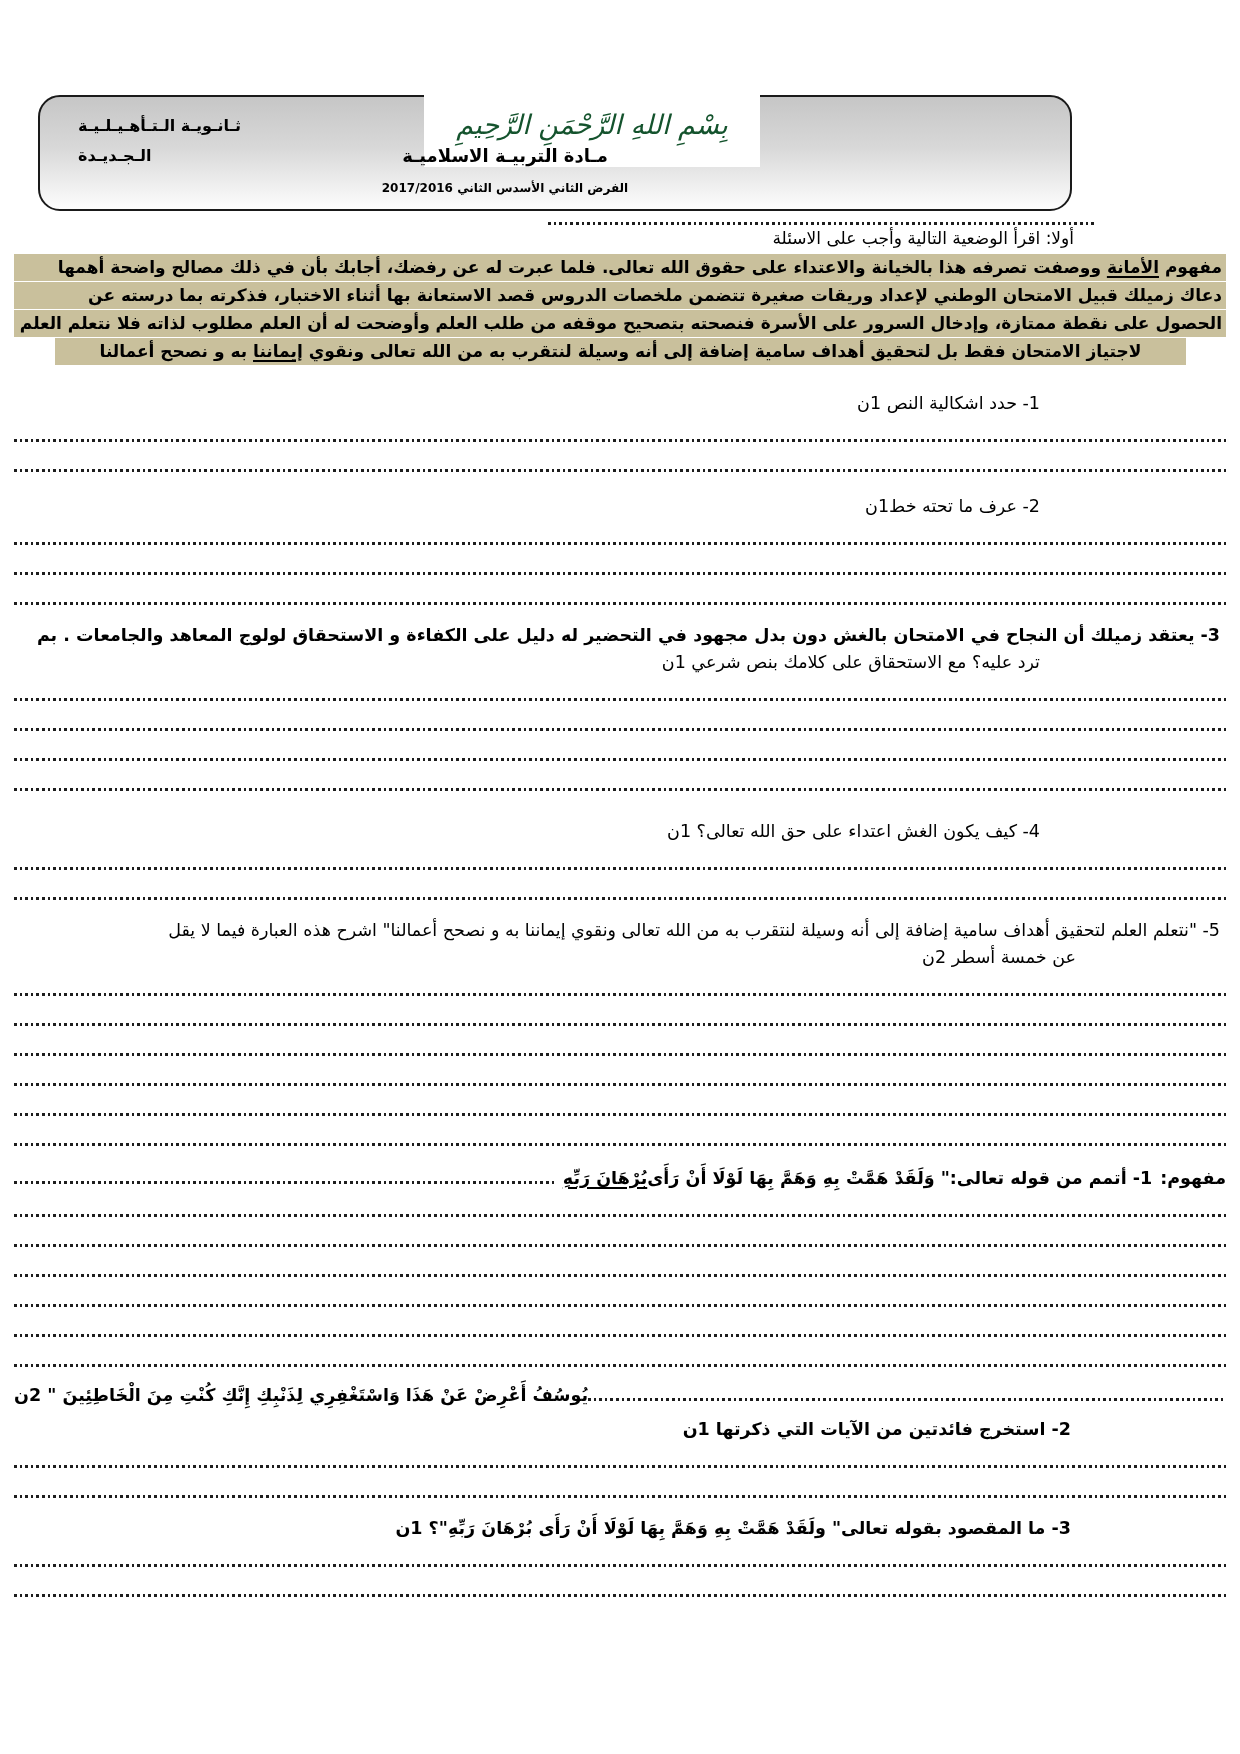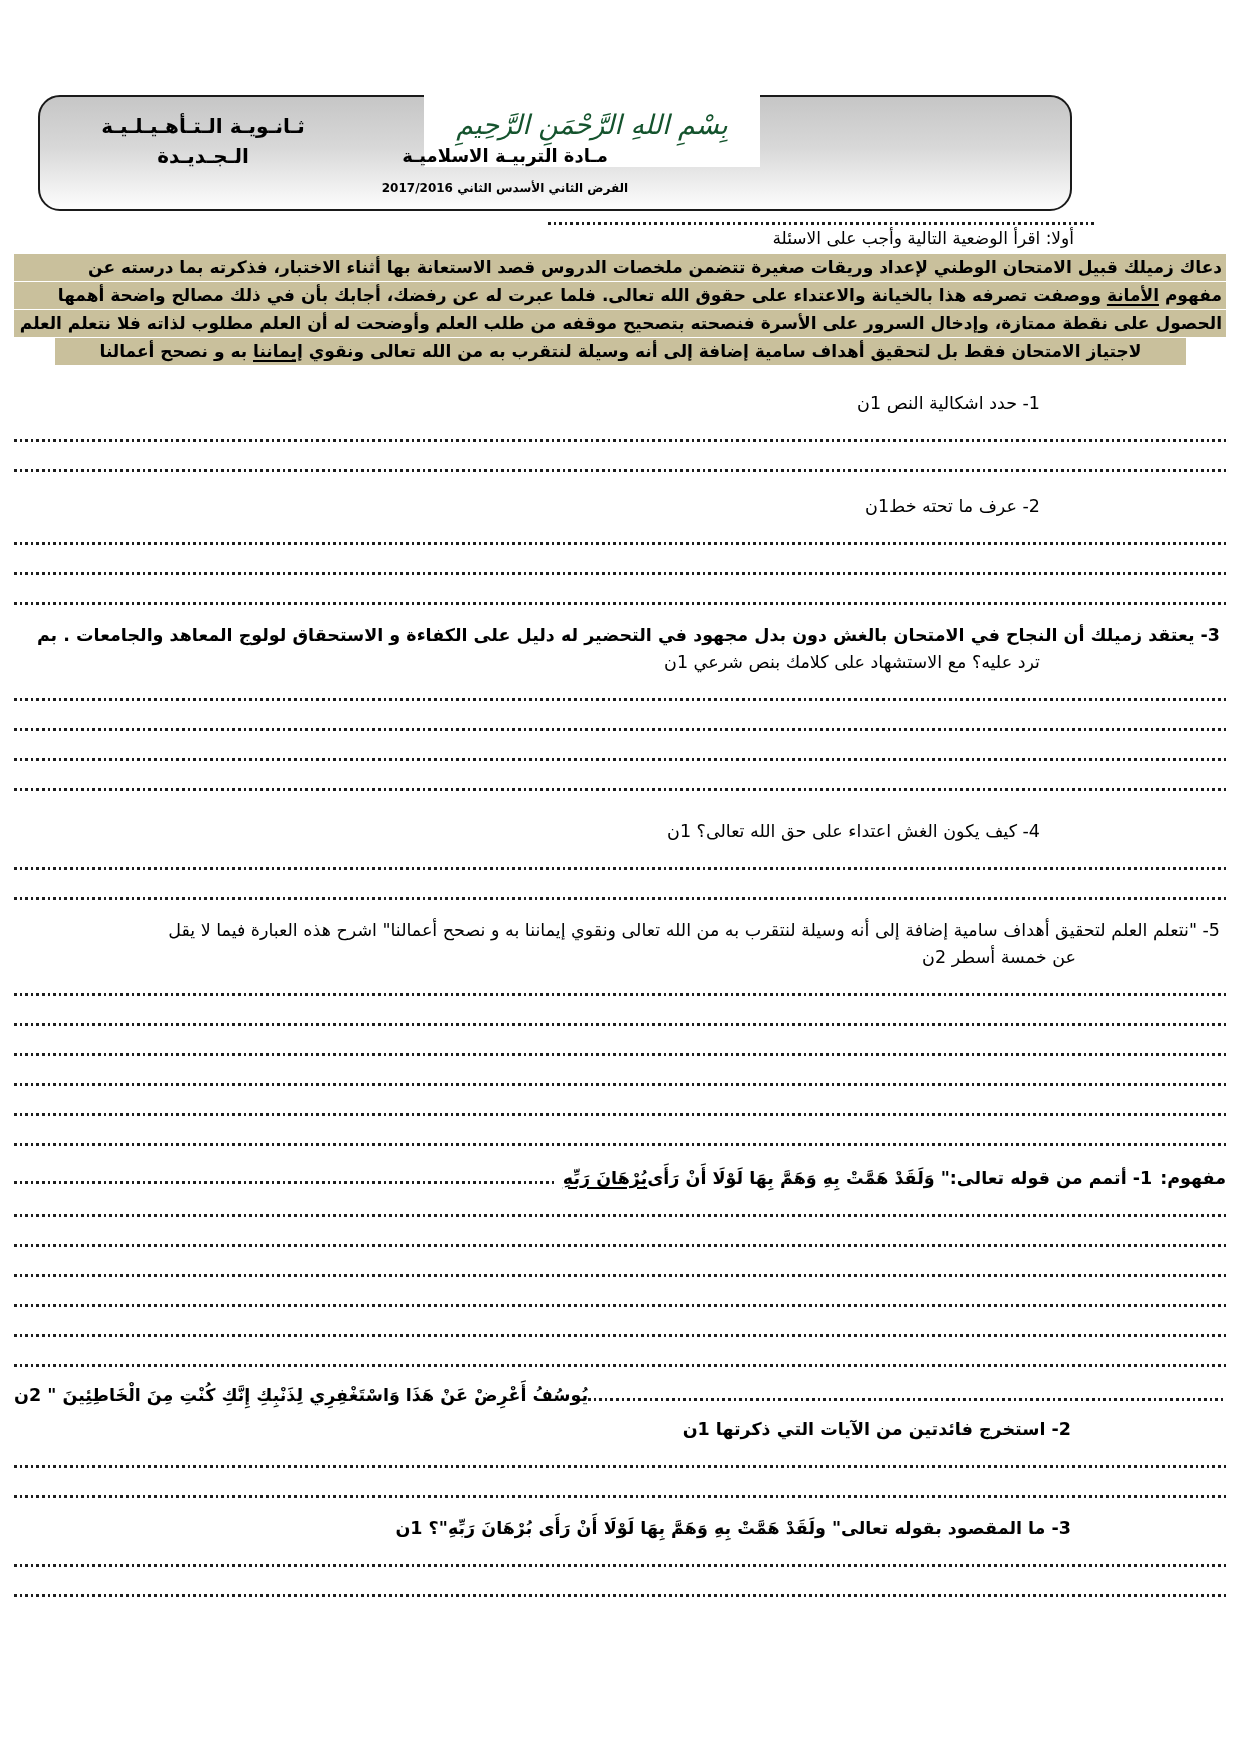--- a/index.html
+++ b/index.html
@@ -13,21 +13,21 @@
     background:linear-gradient(180deg,#c6c6c6 0%,#d8d8d8 45%,#fdfdfd 100%);
   }
   .bismillah{
     position:absolute;top:-16px;right:310px;width:336px;height:86px;
     background:#fff;display:flex;align-items:center;justify-content:center;
     font-family:"DejaVu Serif",serif;font-size:27px;font-weight:normal;font-style:italic;
     color:#14532d;
   }
   .school{
     position:absolute;top:14px;left:38px;width:250px;
-    text-align:center;font-size:20px;font-weight:bold;letter-spacing:2px;line-height:30px;
+    text-align:left;font-size:16px;font-weight:bold;letter-spacing:2px;line-height:30px;
   }
   .subject{
     position:absolute;top:48px;right:400px;width:330px;text-align:center;
     font-size:18px;font-weight:bold;
   }
   .exam-title{
     position:absolute;top:84px;right:330px;width:470px;text-align:center;
     font-size:12px;font-weight:bold;
   }
 
@@ -77,41 +77,41 @@
     <div class="exam-title">الفرض الثاني الأسدس الثاني 2017/2016</div>
   </div>
 
   <div class="content">
 
     <div class="dotline sep"></div>
 
     <div class="intro">أولا: اقرأ الوضعية التالية وأجب على الاسئلة</div>
 
     <div class="situation">
+      <div class="hl"><span>مفهوم </span><span class="u-line">الأمانة</span><span> ووصفت تصرفه هذا بالخيانة والاعتداء على حقوق الله تعالى.  فلما عبرت له عن رفضك، أجابك بأن في ذلك مصالح واضحة أهمها</span></div>
       <div class="hl">دعاك زميلك قبيل الامتحان الوطني لإعداد وريقات صغيرة تتضمن ملخصات الدروس قصد الاستعانة بها أثناء الاختبار، فذكرته  بما درسته  عن</div>
-      <div class="hl"><span>مفهوم </span><span class="u-line">الأمانة</span><span> ووصفت تصرفه هذا بالخيانة والاعتداء على حقوق الله تعالى.  فلما عبرت له عن رفضك، أجابك بأن في ذلك مصالح واضحة أهمها</span></div>
       <div class="hl">الحصول على نقطة ممتازة، وإدخال السرور على الأسرة  فنصحته بتصحيح موقفه من طلب العلم  وأوضحت له أن العلم مطلوب لذاته فلا نتعلم العلم</div>
       <div class="hl short"><span>لاجتياز الامتحان فقط بل لتحقيق أهداف سامية  إضافة إلى أنه وسيلة لنتقرب به من الله تعالى ونقوي </span><span class="u-line">إيماننا</span><span> به و نصحح  أعمالنا</span></div>
     </div>
 
     <div class="q qr" style="margin-top:26px">1-   حدد اشكالية النص 1ن</div>
     <div>
         <div class="dotline ans ans-first"></div>
         <div class="dotline ans"></div>
       </div>
 
     <div class="q qr" style="margin-top:22px">2-   عرف ما تحته خط1ن</div>
     <div>
         <div class="dotline ans ans-first"></div>
         <div class="dotline ans"></div>
         <div class="dotline ans"></div>
       </div>
 
     <div class="q qwide b" style="margin-top:18px">3-  يعتقد زميلك أن النجاح في الامتحان بالغش دون بدل مجهود في التحضير له   دليل على الكفاءة و الاستحقاق لولوج المعاهد والجامعات . بم</div>
-    <div class="q qr" style="margin-top:3px">ترد عليه؟ مع الاستشهاد على كلامك  بنص شرعي 1ن</div>
+    <div class="q qr" style="margin-top:3px">ترد عليه؟ مع الاستحقاق على كلامك  بنص شرعي 1ن</div>
     <div>
         <div class="dotline ans ans-first"></div>
         <div class="dotline ans"></div>
         <div class="dotline ans"></div>
         <div class="dotline ans"></div>
       </div>
 
     <div class="q qr" style="margin-top:28px">4-   كيف يكون الغش اعتداء على حق الله تعالى؟ 1ن</div>
     <div>
         <div class="dotline ans ans-first"></div>

